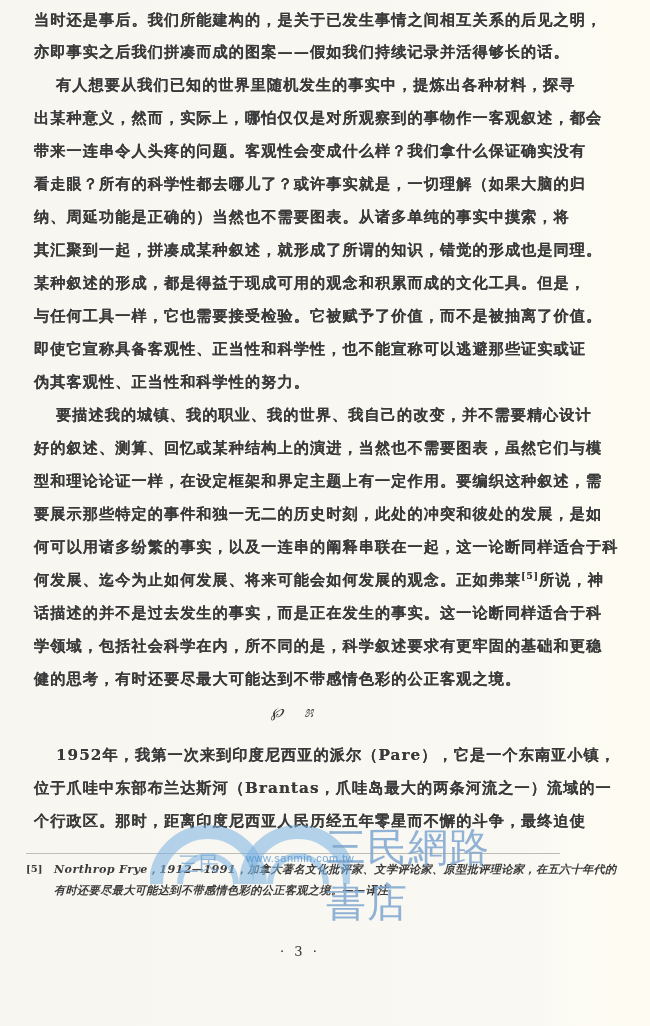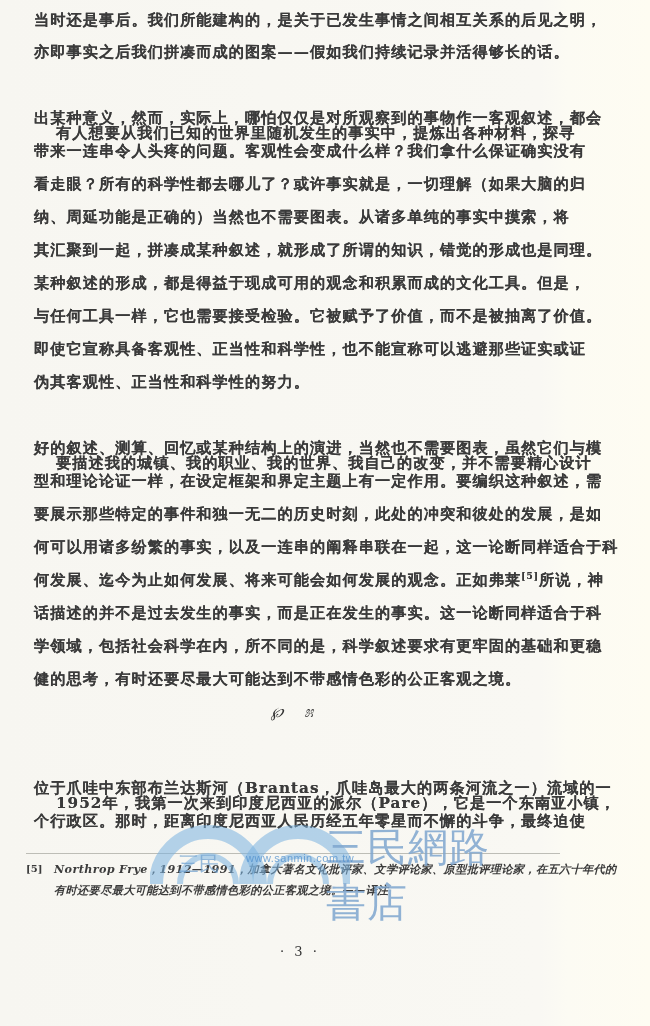--- a/index.html
+++ b/index.html
@@ -31,21 +31,21 @@
     position: absolute;
     left: 8px;
     white-space: nowrap;
     font-size: 15.2px;
     letter-spacing: 1.05px;
     line-height: 20px;
     font-weight: bold;
     color: #3a3a3a;
     text-shadow: 0 0 0.4px #555;
   }
-  .line.indent { left: 30px; margin-top: 48px; }
+  .line.indent { left: 30px; }
   .fnref {
     font-size: 9px;
     vertical-align: super;
     line-height: 0;
   }
   .ornament {
     position: absolute;
     left: 271px;
     top: 702px;
     font-size: 16px;

